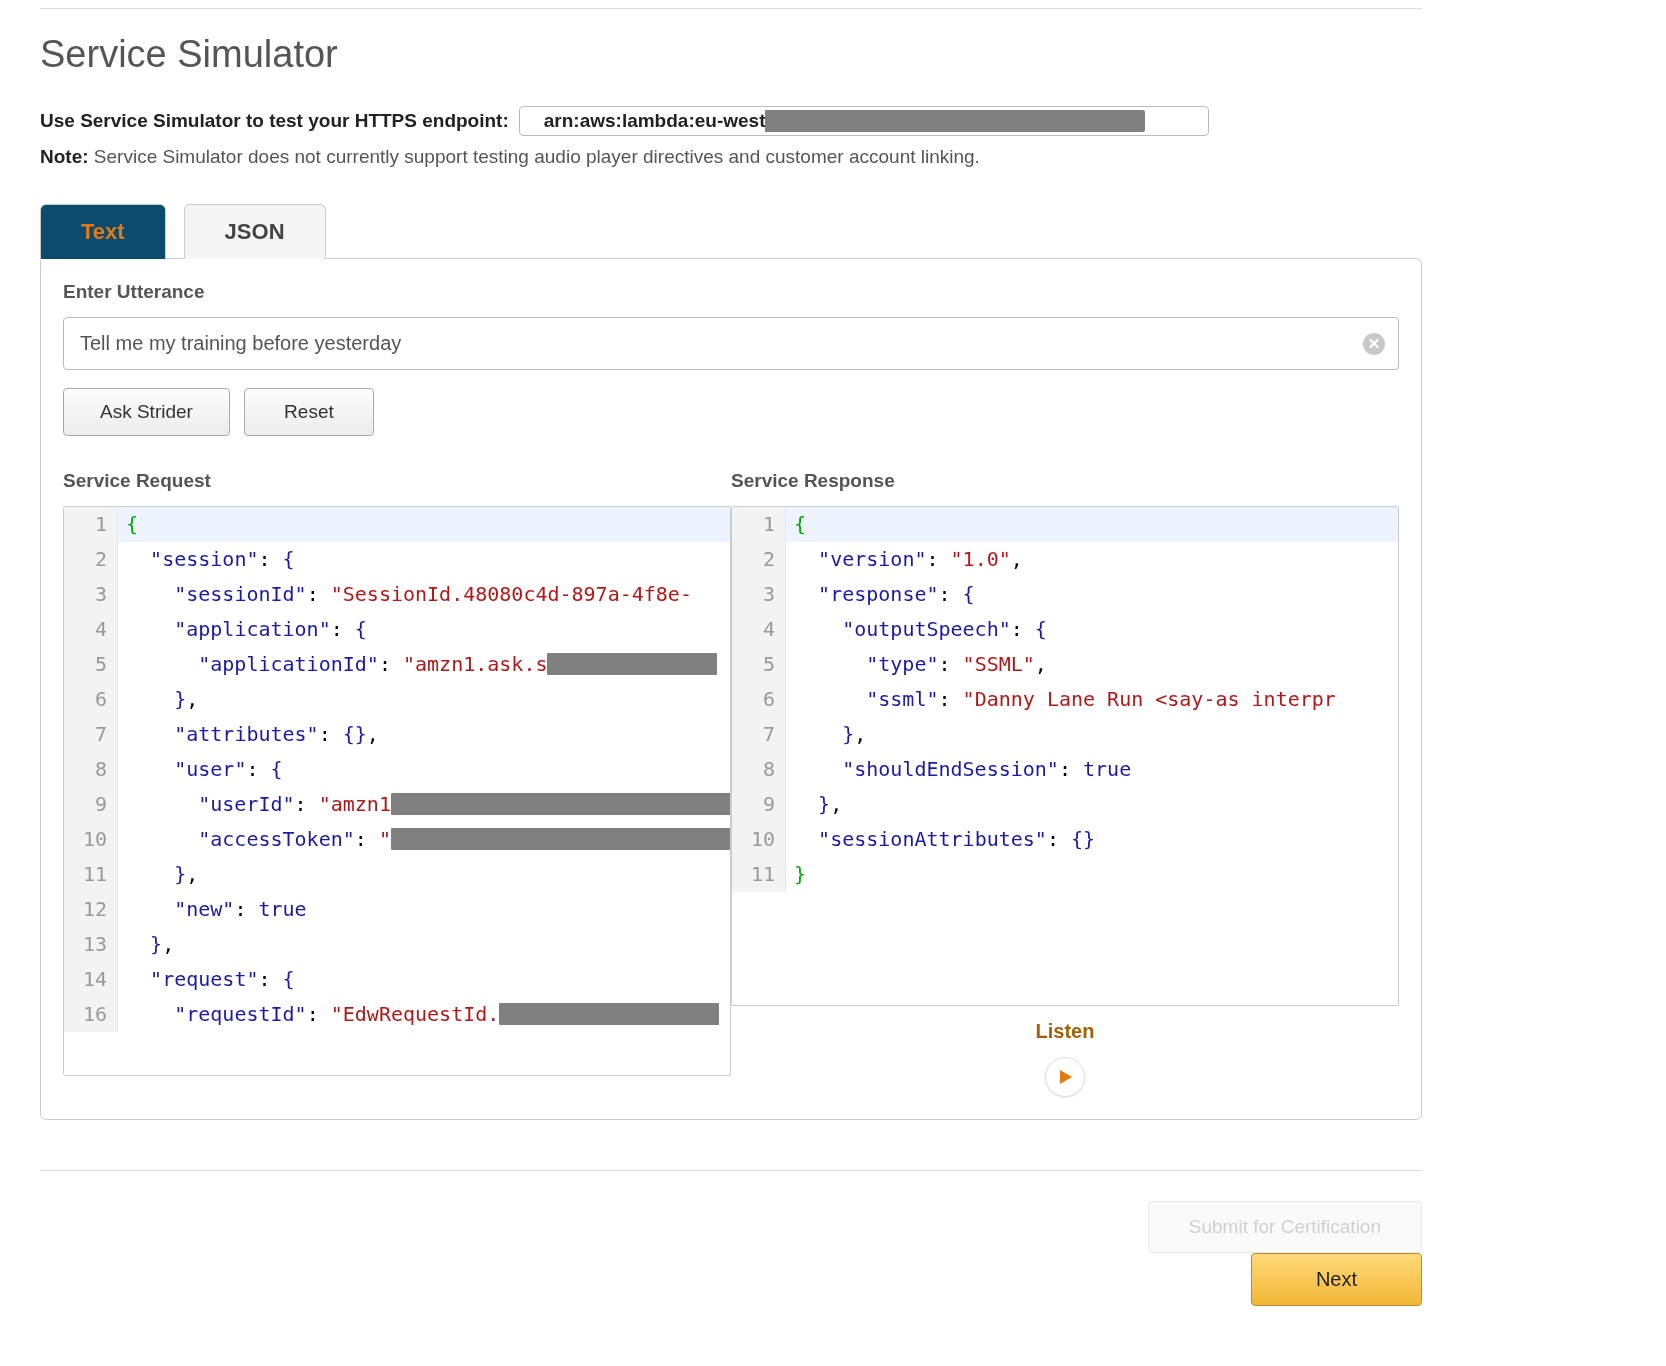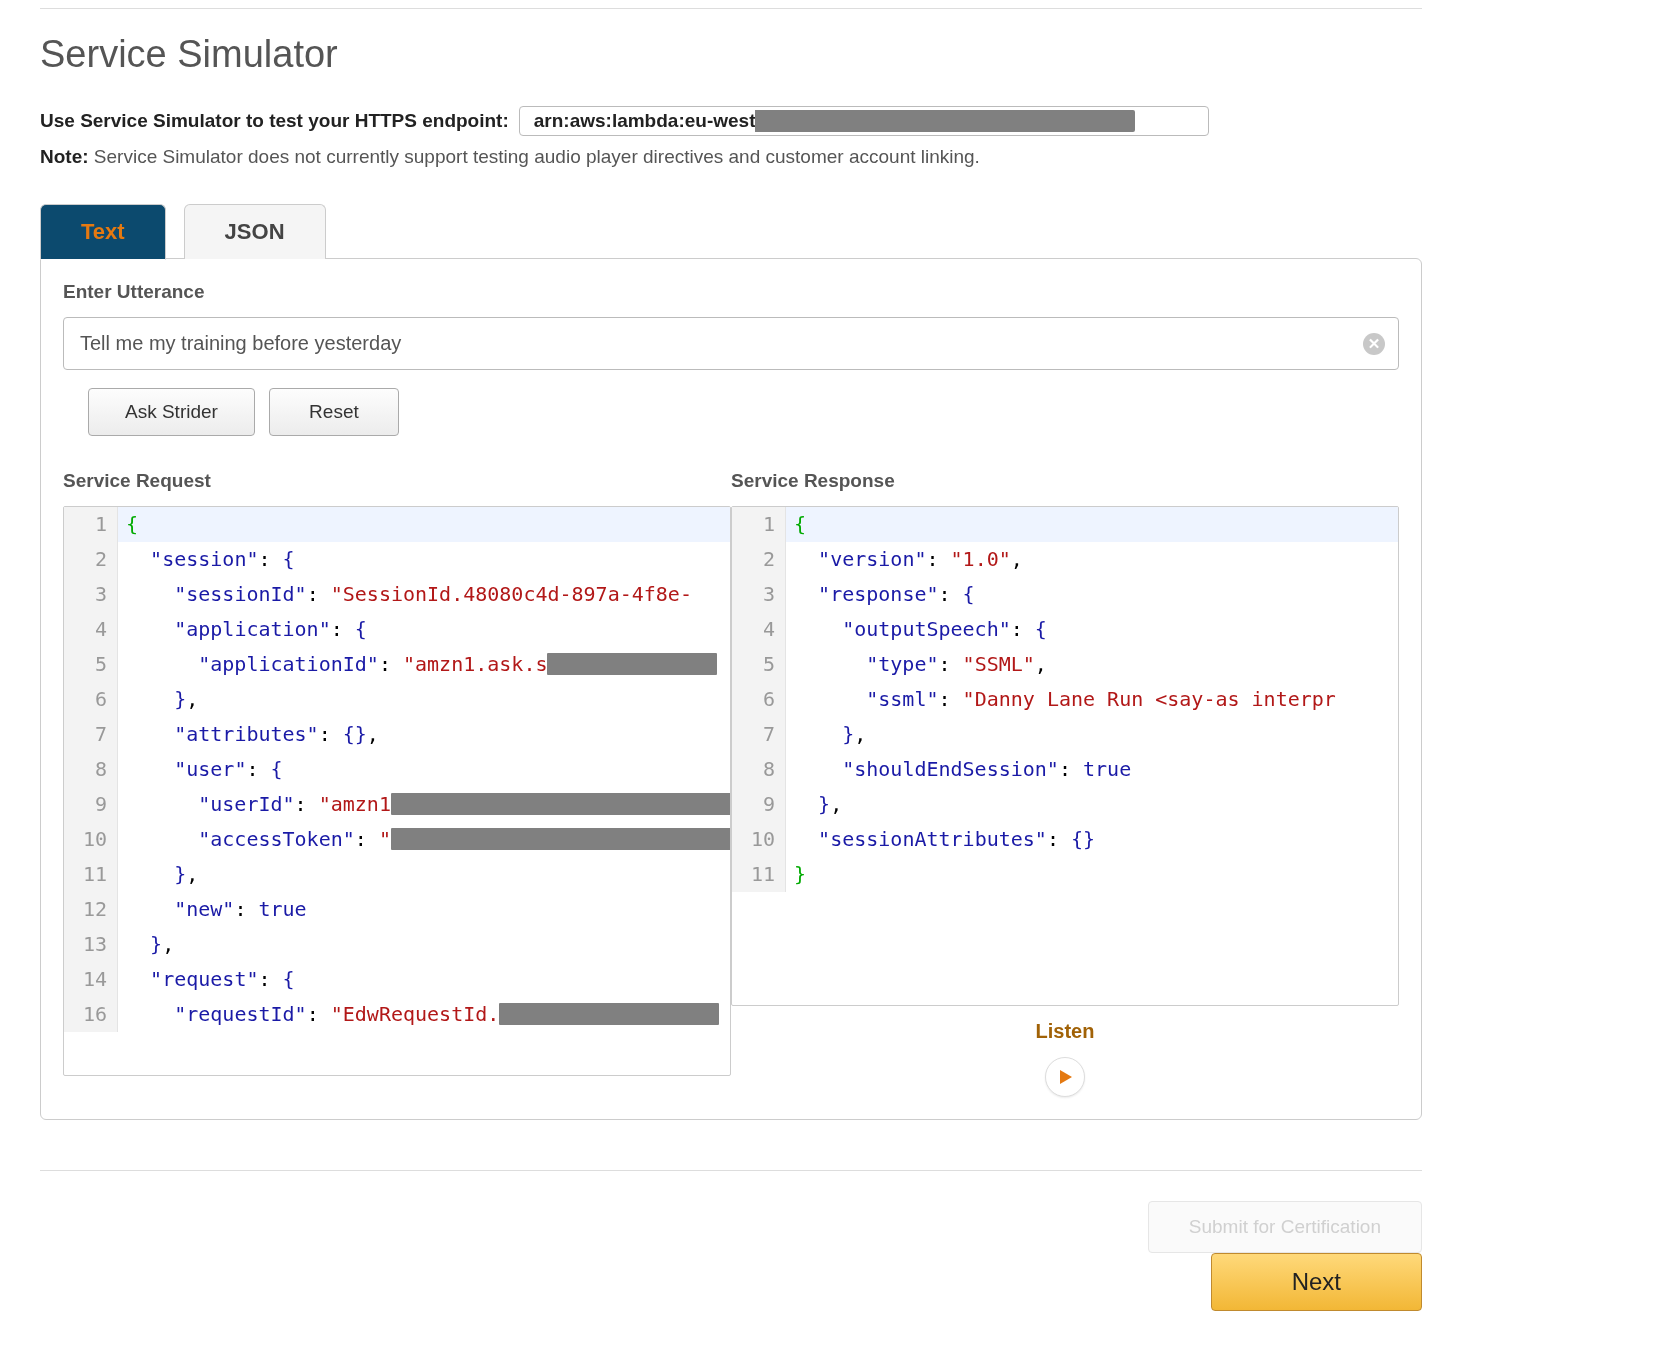--- a/index.html
+++ b/index.html
@@ -31,21 +31,21 @@
     margin-bottom: 10px;
     display: flex;
     align-items: center;
     gap: 10px;
   }
   .intro-line b { font-weight: 700; }
   .endpoint-box {
     display: inline-block;
     border: 1px solid #bbb;
     border-radius: 4px;
-    padding: 3px 14px;
+    padding: 3px 24px;
     font-size: 19px;
     font-weight: 700;
     color: #222;
     position: relative;
     min-width: 690px;
   }
   .endpoint-redact {
     display: inline-block;
     background: #808080;
     height: 22px;
@@ -123,21 +123,21 @@
     background: #c8c8c8;
     color: #fff;
     display: flex;
     align-items: center;
     justify-content: center;
     font-size: 15px;
     font-weight: bold;
     cursor: pointer;
   }
 
-  .action-btns { display: flex; gap: 14px; margin-bottom: 34px; margin-left: 25px; }
+  .action-btns { display: flex; gap: 14px; margin-bottom: 34px; }
   .btn {
     border: 1px solid #aaa;
     border-radius: 4px;
     background: linear-gradient(#fdfdfd, #ececec);
     padding: 12px 36px;
     font-size: 19px;
     color: #333;
     cursor: pointer;
     min-width: 130px;
     text-align: center;
@@ -241,22 +241,22 @@
     border-radius: 4px;
     padding: 14px 40px;
     font-size: 19px;
     cursor: not-allowed;
   }
   .btn-primary {
     border: 1px solid #c08a2e;
     background: linear-gradient(#ffd97a, #f2b736);
     color: #222;
     border-radius: 4px;
-    padding: 14px 80px;
-    font-size: 24px;
+    padding: 14px 64px;
+    font-size: 20px;
     cursor: pointer;
   }
 </style>
 </head>
 <body>
 
 <div class="page">
   <hr class="top-rule">
 
   <h1 class="title">Service Simulator</h1>

